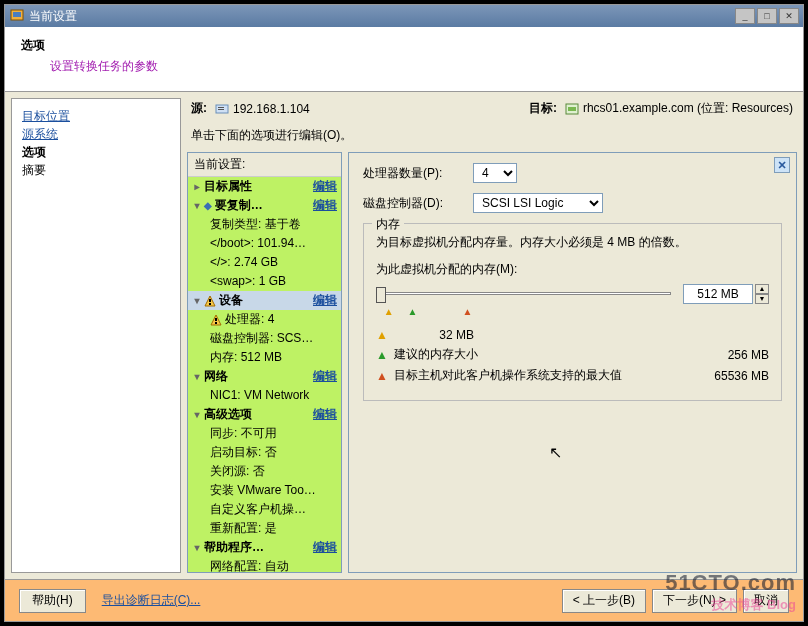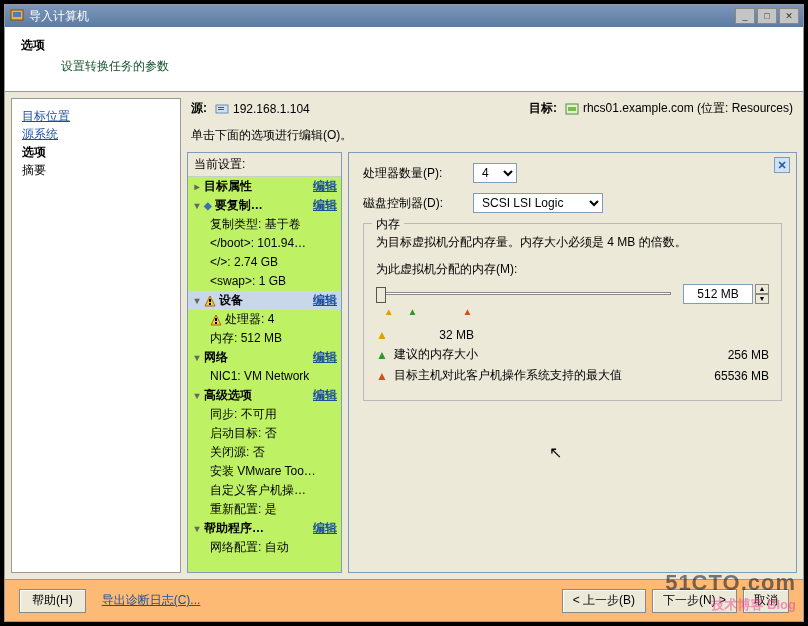--- a/index.html
+++ b/index.html
@@ -5,21 +5,21 @@
 * { box-sizing: border-box; margin: 0; padding: 0; }
 body { font-family: "Microsoft YaHei", SimSun, Tahoma, sans-serif; font-size: 12px; background: #fff; }
 .outer { border: 4px solid #000; width: 808px; height: 626px; position: relative; background: #fff; }
 .window { width: 100%; height: 100%; display: flex; flex-direction: column; border: 1px solid #999; }
 .titlebar { background: linear-gradient(180deg, #7c96b8 0%, #5b7ba3 100%); height: 22px; display: flex; align-items: center; padding: 0 4px; color: #fff; }
 .titlebar .icon { width: 16px; height: 16px; margin-right: 4px; }
 .titlebar .title { flex: 1; font-size: 12px; }
 .winbtn { width: 20px; height: 16px; background: #c5c5c5; border: 1px solid #888; margin-left: 2px; display: flex; align-items: center; justify-content: center; font-size: 9px; color: #333; cursor: default; }
 .header-area { padding: 10px 16px 16px 16px; border-bottom: 1px solid #999; background: #fff; }
 .header-area .h-title { font-weight: bold; font-size: 12px; margin-bottom: 4px; }
-.header-area .h-sub { font-size: 12px; margin-left: 40px; color: #14532d; }
+.header-area .h-sub { font-size: 12px; margin-left: 29px; color: #a21caf; }
 .body-area { flex: 1; display: flex; background: #ece9d8; overflow: hidden; }
 .left-nav { width: 170px; background: #fff; border: 1px solid #999; margin: 6px 0 6px 6px; padding: 8px 10px; }
 .left-nav a { color: #1b4f9e; text-decoration: underline; display: block; line-height: 18px; cursor: pointer; }
 .left-nav .cur { color: #000; text-decoration: none; font-weight: bold; }
 .left-nav div { line-height: 18px; }
 .right-pane { flex: 1; display: flex; flex-direction: column; padding: 6px 6px 6px 6px; }
 .info-row { display: flex; align-items: center; padding: 2px 4px 6px 4px; font-size: 12px; }
 .info-row .lbl { font-weight: bold; margin-right: 4px; }
 .info-row .srv-icon { width: 14px; height: 14px; margin: 0 4px; }
 .info-row .spacer { flex: 1; }
@@ -75,21 +75,21 @@
 <div class="outer">
 <div class="window">
 
   <div class="titlebar">
     <span class="icon">
       <svg width="16" height="16">
             <rect x="2" y="2" width="12" height="10" fill="#f0b040" stroke="#805000"></rect>
             <rect x="4" y="4" width="8" height="5" fill="#4a7dc0"></rect>
           </svg>
     </span>
-    <span class="title">导入计算机</span>
+    <span class="title">当前设置</span>
     <div class="winbtn">_</div>
     <div class="winbtn">□</div>
     <div class="winbtn">✕</div>
   </div>
 
   <div class="header-area">
     <div class="h-title">选项</div>
     <div class="h-sub">设置转换任务的参数</div>
   </div>
 
@@ -173,20 +173,23 @@
             <span class="warn">
                   <svg width="12" height="12">
                     <polygon points="6,1 11,11 1,11" fill="#f7c948" stroke="#a06a00"></polygon>
                     <rect x="5" y="4" width="2" height="3" fill="#000"></rect>
                     <rect x="5" y="8" width="2" height="2" fill="#000"></rect>
                   </svg>
                 </span>
             <span class="txt">处理器: 4</span>
           </div>
           <div class="tree-item tree-child">
+                <span class="txt">磁盘控制器: SCS…</span>
+              </div>
+          <div class="tree-item tree-child">
                 <span class="txt">内存: 512 MB</span>
               </div>
 
           <div class="tree-item group">
             <span class="tw">▾</span>
             <span class="txt">网络</span>
             <a class="edit-link">编辑</a>
           </div>
           <div class="tree-item tree-child">
                 <span class="txt">NIC1: VM Network</span>

